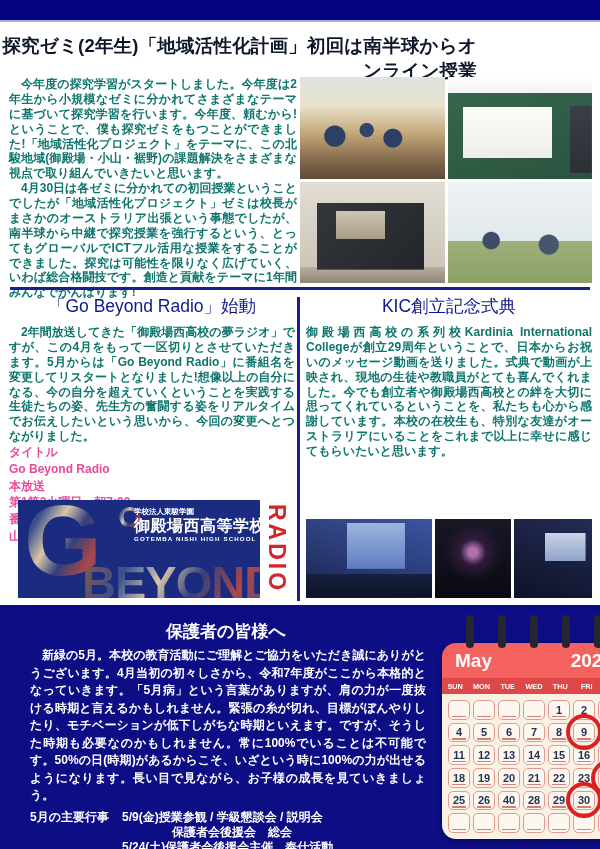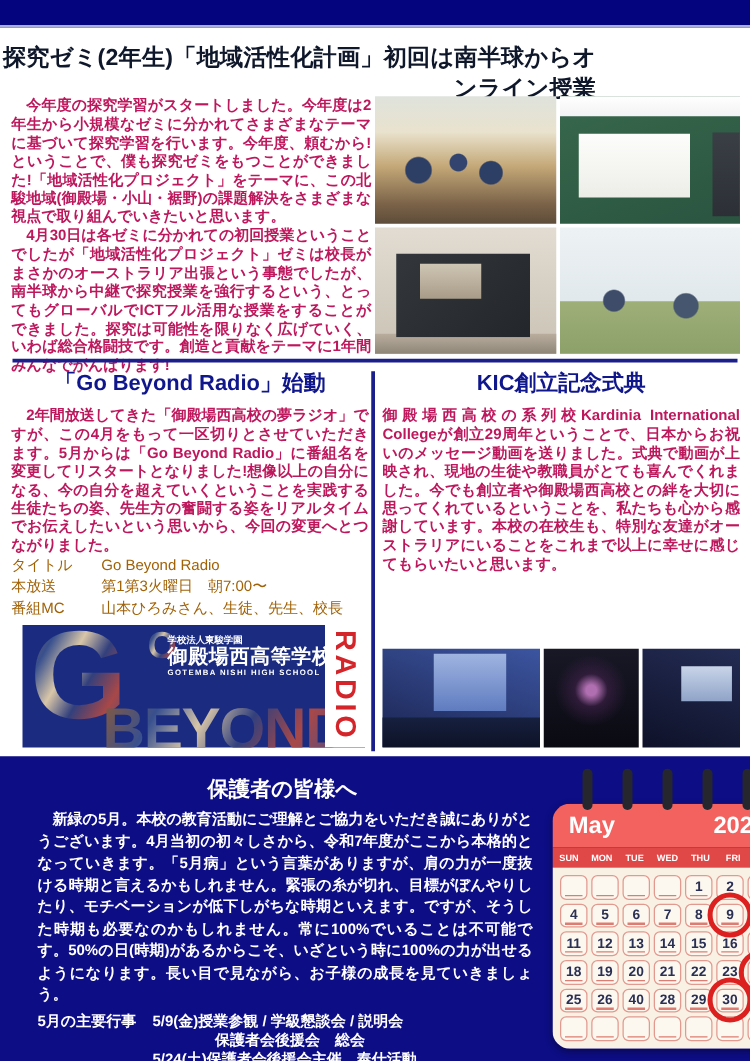--- a/index.html
+++ b/index.html
@@ -5,21 +5,21 @@
   * { margin:0; padding:0; box-sizing:border-box; }
   html,body { width:600px; }
   body { font-family:"Liberation Sans","DejaVu Sans",sans-serif; background:#ffffff; }
   .page { position:relative; width:600px; height:849px; background:#ffffff; overflow:hidden; }
 
   
   .topbar { position:absolute; top:0; left:0; width:600px; height:22px; background:#04047E; border-bottom:2px solid #A9AEDC; }
   .main-title { position:absolute; top:33px; left:0; width:477px; text-align:right; font-size:18.5px; font-weight:800; color:#0f172a; letter-spacing:0.2px; }
 
   
-  .jp-body { color:#be185d; font-size:12px; line-height:1.24; text-align:justify; font-weight:600; }
+  .jp-body { color:#0f766e; font-size:12px; line-height:1.24; text-align:justify; font-weight:600; }
   .jp-body p + p { margin-top:0; }
   .ind { text-indent:1em; }
 
   .col-left-top { position:absolute; left:9px; top:77px; width:288px; }
 
   .photo-grid { position:absolute; left:300px; top:77px; width:292px; height:206px;
     display:grid; grid-template-columns:1fr 1fr; grid-template-rows:1fr 1fr; gap:3px; }
   .photo { width:100%; height:100%; background-repeat:no-repeat; }
   .ph-classroom {
     background-image:
@@ -54,23 +54,23 @@
       linear-gradient(#EDF2F4,#D9E2E6);
     background-size:100% 100%, 100% 100%, 100% 42%, 100% 100%;
     background-position:0 0, 0 0, 0 100%, 0 0;
   }
 
   .divider-h { position:absolute; top:287px; left:10px; width:580px; height:2.5px; background:#1A1F8C; }
   .divider-v { position:absolute; left:297px; top:297px; width:2.5px; height:304px; background:#1A1F8C; }
 
   .section-radio { position:absolute; left:9px; top:294px; width:286px; }
   .section-kic   { position:absolute; left:306px; top:294px; width:286px; }
-  .section-title { text-align:center; font-size:17.5px; font-weight:700; color:#10178C; margin-bottom:7px; }
-
-  .detail-row { display:flex; font-size:12px; line-height:1.4; color:#a16207; font-weight:400; }
+  .section-title { text-align:center; font-size:17.5px; font-weight:400; color:#10178C; margin-bottom:7px; }
+
+  .detail-row { display:flex; font-size:12px; line-height:1.4; color:#ec4899; font-weight:700;flex-direction:column; }
   .detail-label { width:72px; flex:none; }
 
   
   .banner { position:absolute; left:18px; top:500px; width:274px; height:98px; background:#1B2C80; overflow:hidden; }
   .grad-letter { background:linear-gradient(120deg,#8A5A3A 0%,#38508E 22%,#D8C6A8 40%,#32407C 58%,#A84848 78%,#404E8C 100%);
     -webkit-background-clip:text; background-clip:text; color:transparent; line-height:1; font-weight:800; }
   .banner-g { position:absolute; left:6px; top:-10px; font-size:100px; }
   .banner-o { position:absolute; left:100px; top:2px; font-size:30px; }
   .banner-school { position:absolute; left:116px; top:7px; color:#FFFFFF; line-height:1.2; }
   .school-l1 { font-size:7.5px; font-weight:700; }

